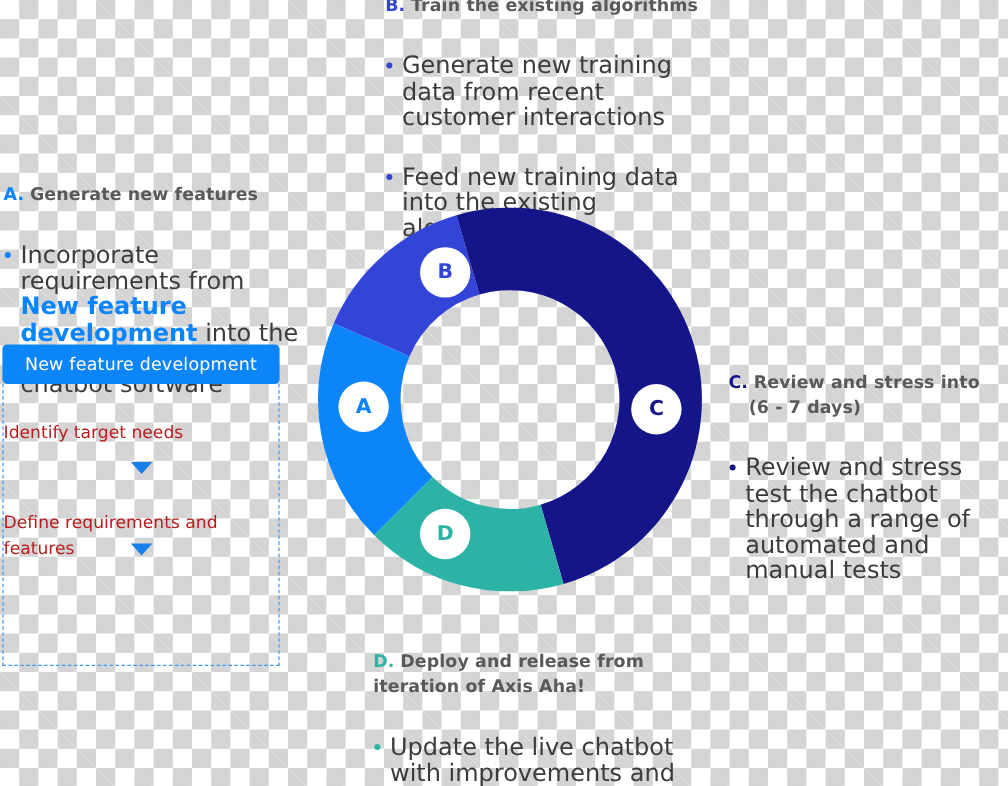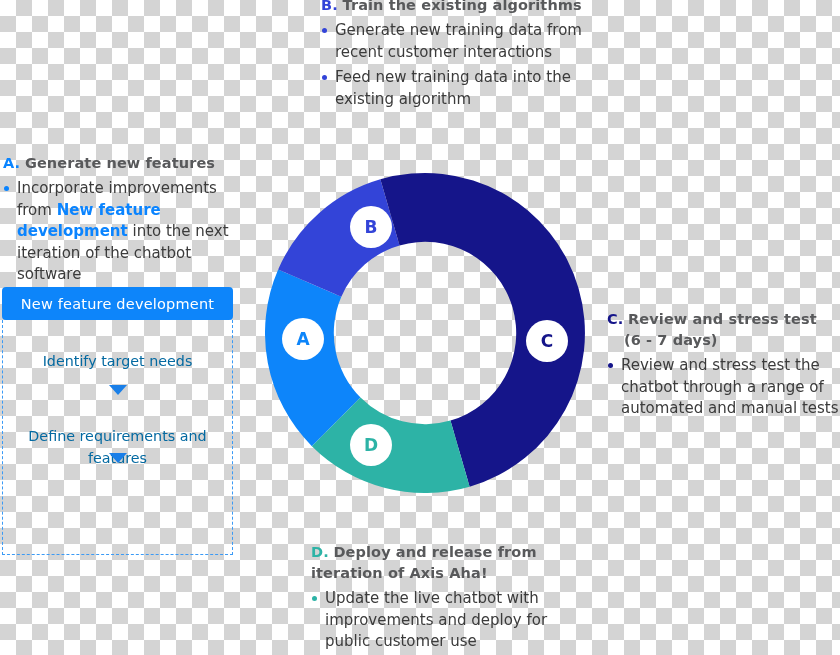--- a/index.html
+++ b/index.html
@@ -37,24 +37,24 @@
     color: #58595b;
     letter-spacing: .1px;
   }
   .sec-head .letter { font-weight: bold; }
   .sec-head .htext  { font-weight: bold; }
 
   .bullets { margin: 0; padding: 0; list-style: none; }
   .bullets li {
     position: relative;
     padding-left: 14px;
-    font-size: 15px;
+    font-size: 20px;
     line-height: 21.5px;
     color: #3b3b3b;
-    margin-top: 4px;
+    margin-top: 28px;
   }
   .bullets li .dot {
     position: absolute;
     left: 1px;
     top: 8px;
     width: 5px;
     height: 5px;
     border-radius: 50%;
   }
   .em-blue { color: #0a84ff; font-weight: bold; }
@@ -88,22 +88,21 @@
     top: 320px;
     width: 231px;
     height: 235px;
     border: 1.6px dashed #3b9af5;
     border-top: none;
     box-sizing: border-box;
   }
   .flowstep {
     position: absolute;
     width: 100%;
-    text-align: center;
-    color: #0369a1;
+    color: #b91c1c;
     font-size: 14.3px;
     line-height: 22px;
   }
   #fs1 { top: 30px; }
   #fs2 { top: 84px; margin-top: 21px; }
   #fs3 { top: 153px; }
 
   .arrow {
     position: absolute;
     left: 50%;
@@ -180,21 +179,21 @@
   </div>
 
   <div class="block" id="blockA">
     <div class="sec-head">
       <span class="letter">A.</span>
       <span class="htext">Generate new features</span>
     </div>
     <ul class="bullets">
       <li>
         <span class="dot" style="background:#0a84ff"></span>
-        <span>Incorporate improvements from </span><span class="em-blue">New feature development</span><span> into the next iteration of the chatbot software</span>
+        <span>Incorporate requirements from </span><span class="em-blue">New feature development</span><span> into the next iteration of the chatbot software</span>
       </li>
     </ul>
   </div>
 
   <div class="pill">
     <span>New feature development</span>
   </div>
 
   <div class="dashbox">
     <div class="flowstep" id="fs1">Identify target needs</div>
@@ -227,21 +226,21 @@
   <div class="nodelabel" id="nC">
     <span>C</span>
   </div>
   <div class="nodelabel" id="nD">
     <span>D</span>
   </div>
 
   <div class="block" id="blockC">
     <div class="sec-head">
       <span class="letter">C.</span>
-      <span class="htext">Review and stress test</span>
+      <span class="htext">Review and stress into</span>
       <span class="htext sub">(6 - 7 days)</span>
     </div>
     <ul class="bullets">
       <li>
         <span class="dot"></span>
         <span>Review and stress test the chatbot through a range of automated and manual tests</span>
       </li>
     </ul>
   </div>
 

